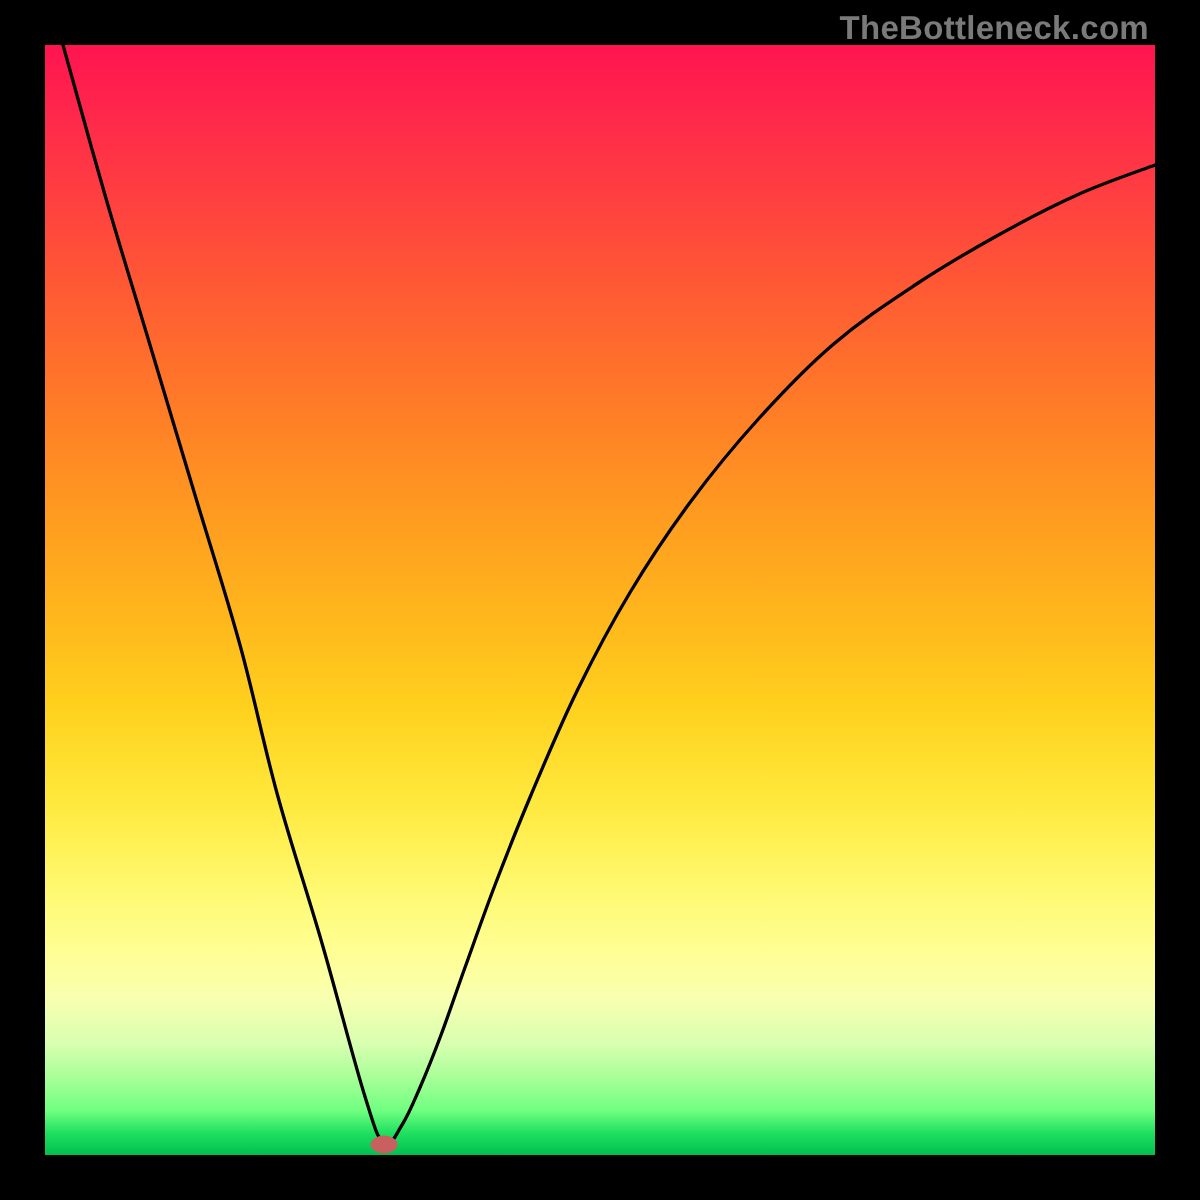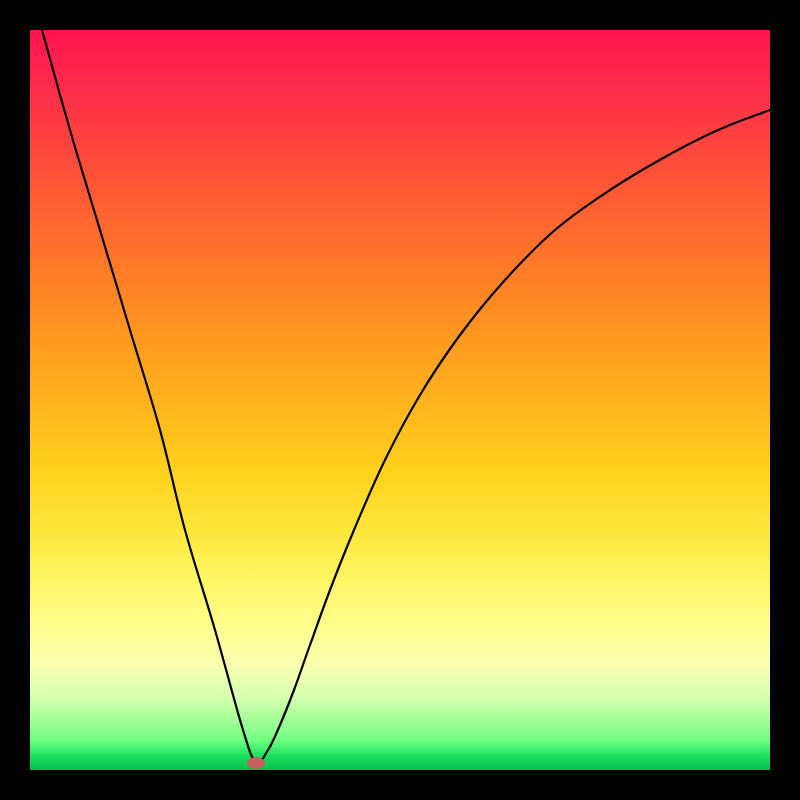--- a/index.html
+++ b/index.html
@@ -68,19 +68,20 @@
     height: 12px;
     border-radius: 50% / 50%;
     background: #c7605f;
     transform: translate(-50%, -50%);
   }
 </style>
 </head>
 <body>
 
 <div class="frame">
+  <div class="watermark">TheBottleneck.com</div>
   <div class="plot-area">
     <svg class="curve" viewBox="0 0 740 740" preserveAspectRatio="none">
       <path id="curve-path" fill="none" stroke="#000" stroke-width="2.2" stroke-linecap="round" stroke-linejoin="round" d="M 12 0 C 17.0 18.0, 29.6 64.0, 40 100 C 50.4 136.0, 59.2 164.0, 70 200 C 80.8 236.0, 89.2 264.0, 100 300 C 110.8 336.0, 120.1 364.0, 130 400 C 139.9 436.0, 145.1 464.0, 155 500 C 164.9 536.0, 174.6 564.0, 185 600 C 195.4 636.0, 205.6 676.2, 213 700 C 220.4 723.8, 221.5 728.4, 226 732 C 230.5 735.6, 233.7 726.7, 238 720 C 242.3 713.3, 245.3 705.8, 250 695 C 254.7 684.2, 258.6 674.4, 264 660 C 269.4 645.6, 273.5 633.0, 280 615 C 286.5 597.0, 292.1 580.7, 300 560 C 307.9 539.3, 314.1 523.4, 324 500 C 333.9 476.6, 343.1 454.3, 355 430 C 366.9 405.7, 376.5 387.5, 390 365 C 403.5 342.5, 414.7 325.7, 430 305 C 445.3 284.3, 457.9 268.9, 475 250 C 492.1 231.1, 506.1 216.2, 525 200 C 543.9 183.8, 560.2 173.1, 580 160 C 599.8 146.9, 615.6 137.8, 635 127 C 654.4 116.2, 669.1 108.5, 688 100 C 706.9 91.5, 730.6 83.6, 740 80"></path>
     </svg>
     <div class="marker" id="min-marker" style="left: 226px; top: 733px;"></div>
   </div>
 </div>
 
 </body></html>

